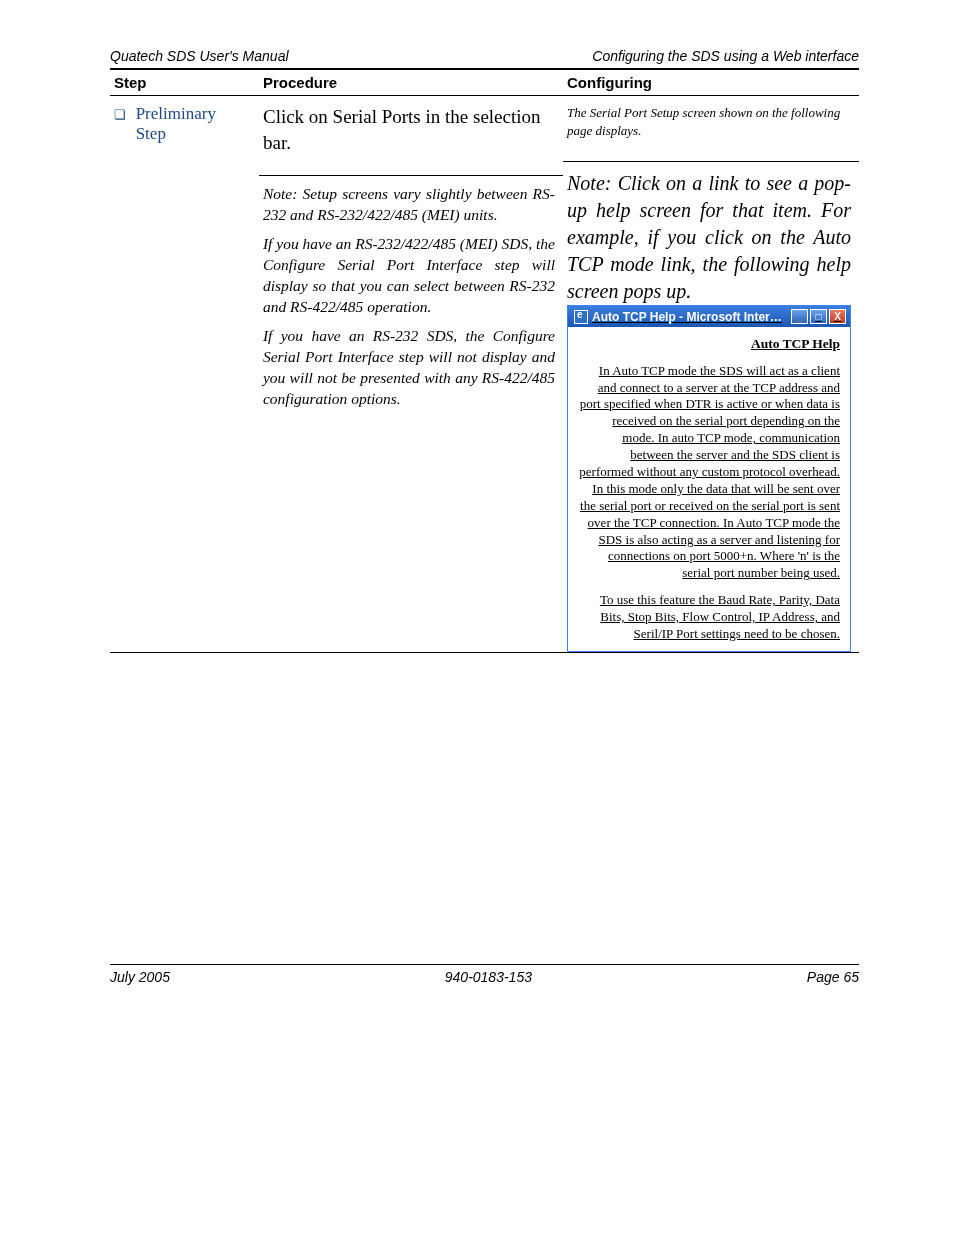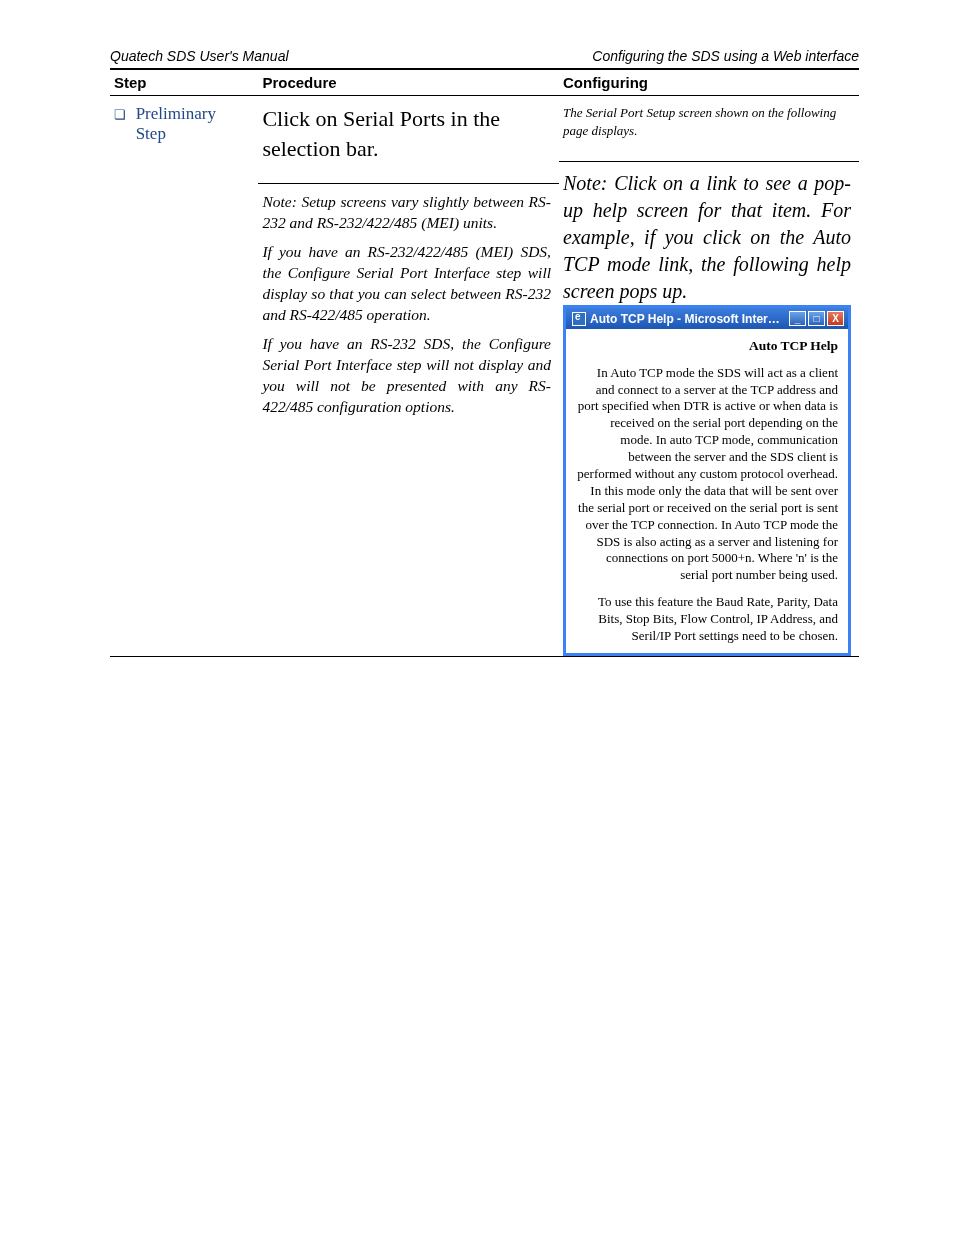--- a/index.html
+++ b/index.html
@@ -66,21 +66,21 @@
     color: #204a86;
   }
   .step-bullet {
     color: #204a86;
     font-size: 13px;
     line-height: 22px;
   }
   .step-text { white-space: pre-line; }
   .proc-main {
     font-family: "Century Schoolbook", Georgia, serif;
-    font-size: 22px;
+    font-size: 19px;
     line-height: 1.35;
     margin-bottom: 10px;
   }
   .proc-note {
     font-style: italic;
     font-family: "Century Schoolbook", Georgia, serif;
     font-size: 15.5px;
     line-height: 1.35;
     text-align: justify;
     margin-bottom: 8px;
@@ -95,24 +95,25 @@
   .desc-note {
     font-style: italic;
     font-family: "Century Schoolbook", Georgia, serif;
     font-size: 20px;
     line-height: 1.35;
     text-align: justify;
     margin-bottom: 0;
   }
   
   .popup {
-    border: 3px solid #3b82f6;
+    border: 1px solid #3b82f6;
     background: #fff;
     width: 282px;
     margin-top: 0;
+    text-decoration: underline;
   }
   .popup-title {
     background: linear-gradient(#3b7ddd, #1d56b3);
     color: #fff;
     font-family: Tahoma, Arial, sans-serif;
     font-weight: bold;
     font-size: 12px;
     padding: 3px 4px 3px 6px;
     display: flex;
     align-items: center;
@@ -239,13 +240,18 @@
               <div class="h">Auto TCP Help</div>
               <p>In Auto TCP mode the SDS will act as a client and connect to a server at the TCP address and port specified when DTR is active or when data is received on the serial port depending on the mode. In auto TCP mode, communication between the server and the SDS client is performed without any custom protocol overhead.  In this mode only the data that will be sent over the serial port or received on the serial port is sent over the TCP connection. In Auto TCP mode the SDS is also acting as a server and listening for connections on port 5000+n. Where 'n' is the serial port number being used.</p>
               <p style="margin-bottom:2px;">To use this feature the Baud Rate, Parity, Data Bits, Stop Bits, Flow Control, IP Address, and Seril/IP Port settings need to be chosen.</p>
             </div>
           </div>
         </td>
       </tr>
     </tbody>
   </table>
 
+  <div class="footer">
+    <span>July 2005</span>
+    <span>940-0183-153</span>
+    <span>Page 65</span>
+  </div>
 </div>
 
 </body></html>

